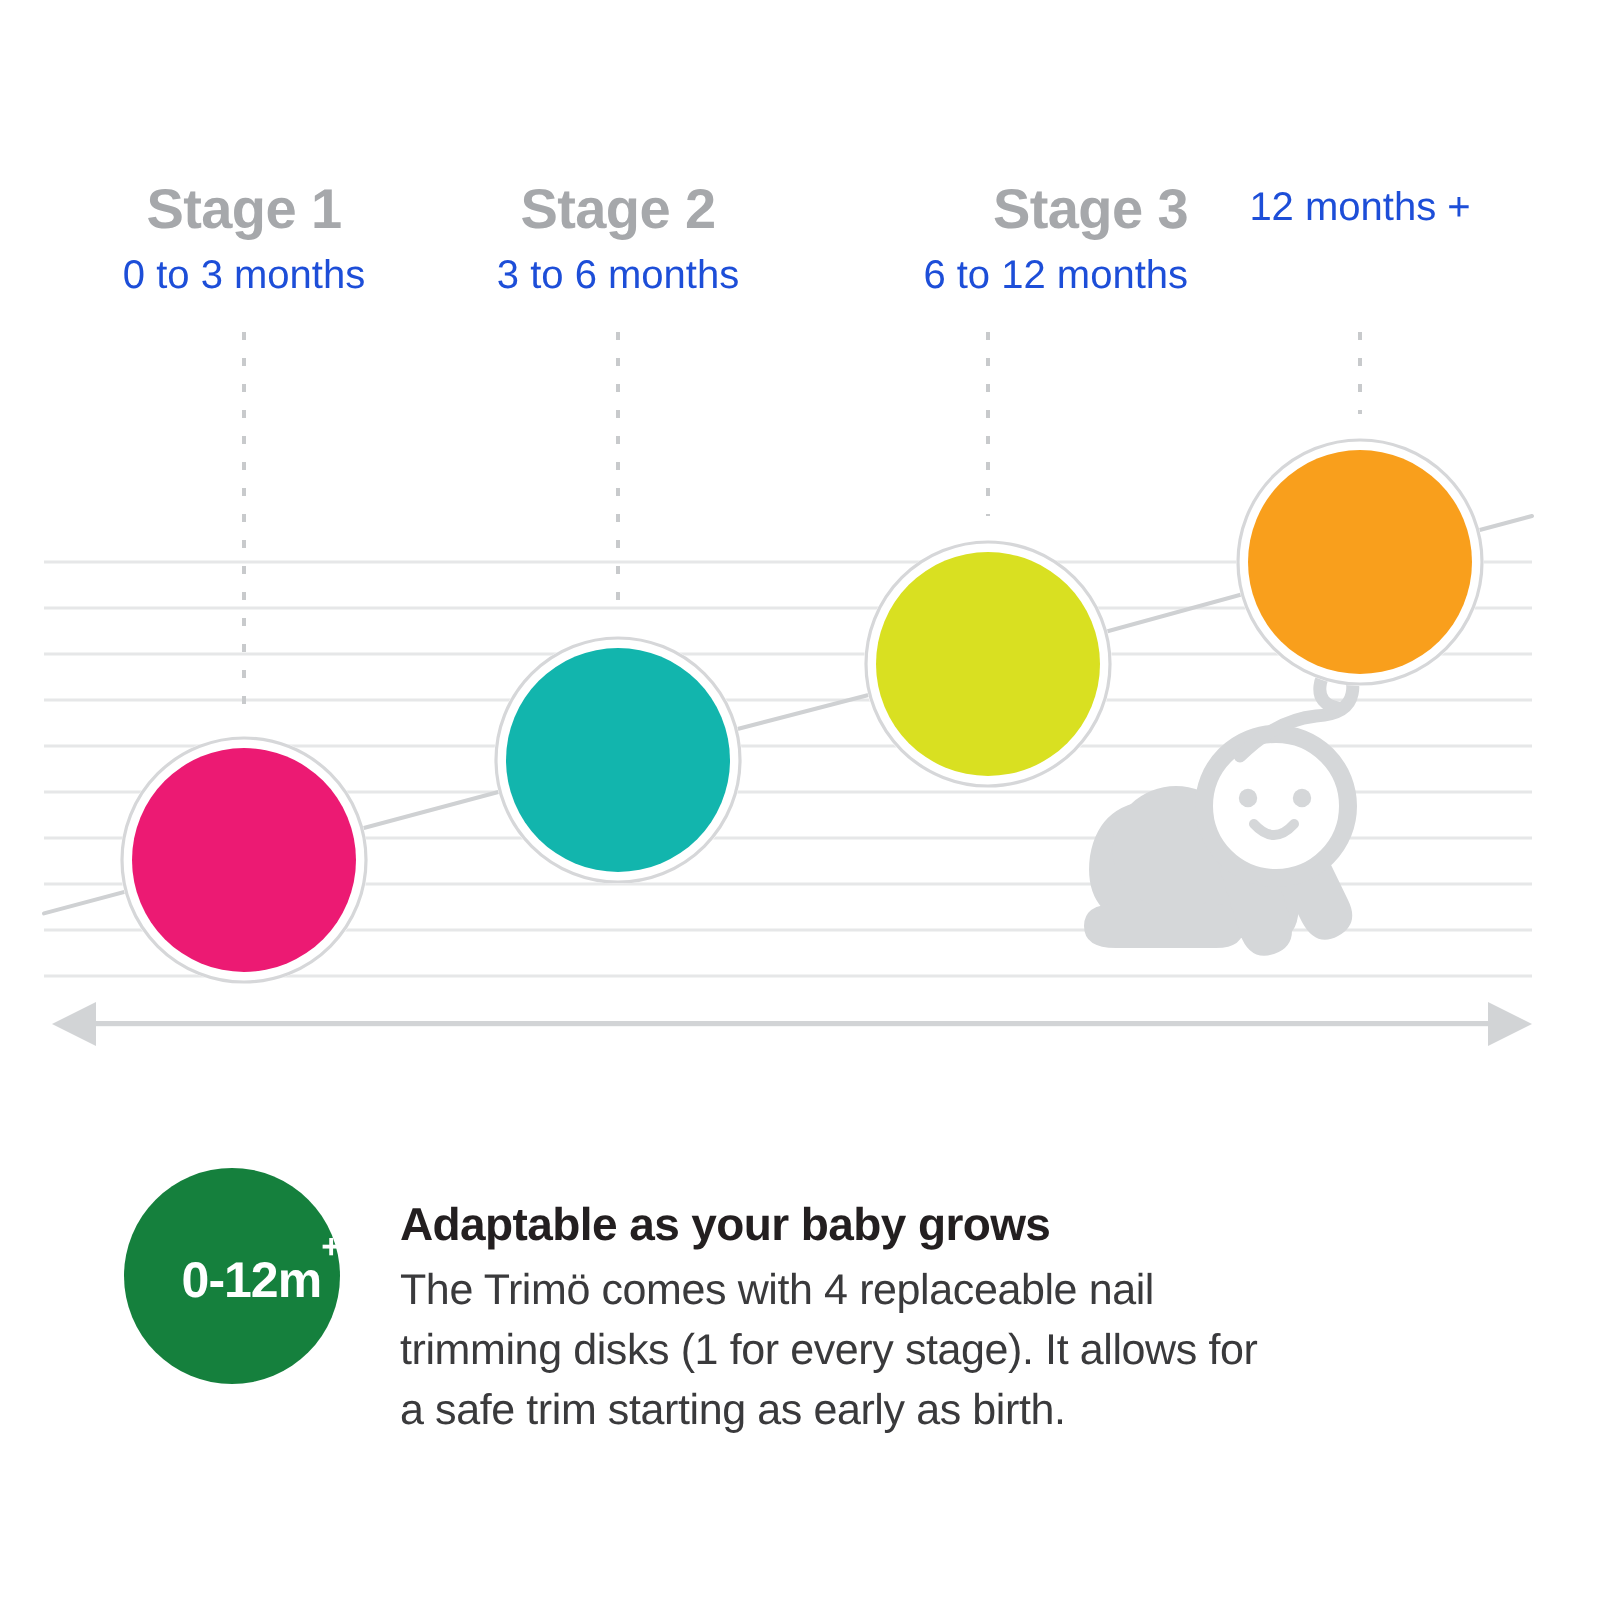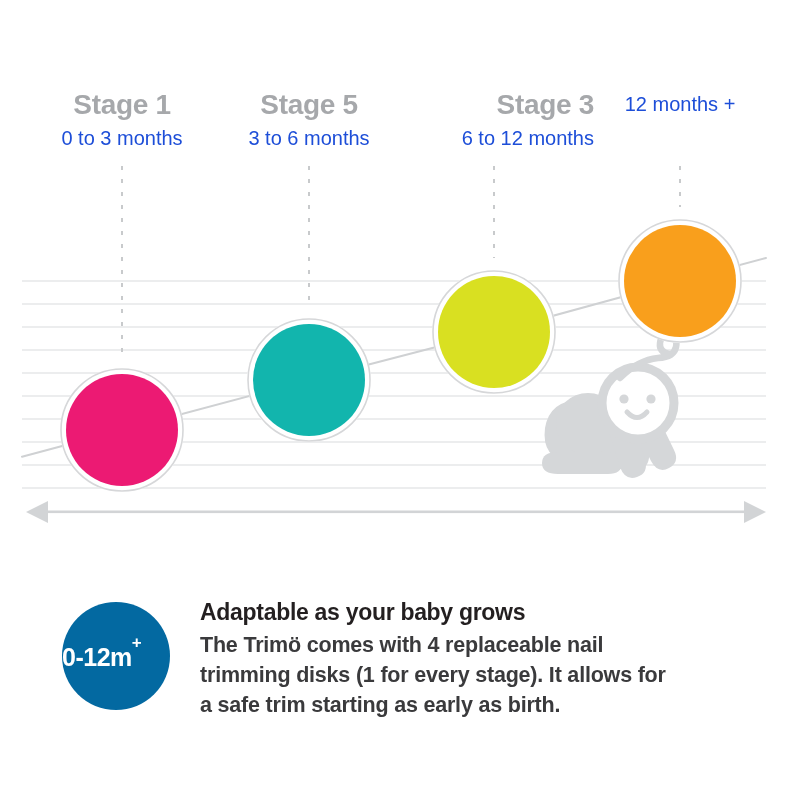--- a/index.html
+++ b/index.html
@@ -51,28 +51,28 @@
     position: absolute;
     top: 0;
     left: 0;
     width: 800px;
     height: 560px;
   }
   .chart svg { display: block; }
   .badge {
     position: absolute;
     left: 62px;
-    top: 602px;
+    top: 584px;
     width: 108px;
     height: 108px;
     border-radius: 50%;
-    background: #0369a1;
+    background: #15803d;
     display: flex;
     align-items: center;
-    justify-content: flex-start;
+    justify-content: flex-end;
   }
   .badge-text {
     color: #ffffff;
     font-size: 25px;
     font-weight: bold;
     letter-spacing: -0.5px;
     line-height: 1;
     position: relative;
     top: 1px;
   }
@@ -92,38 +92,38 @@
   .copy-heading {
     font-size: 23px;
     font-weight: bold;
     color: #231f20;
     letter-spacing: -0.3px;
     line-height: 30px;
     margin: 0 0 3px 0;
   }
   .copy-body {
     font-size: 21.5px;
-    font-weight: 700;
+    font-weight: 400;
     color: #3a3a3c;
     line-height: 30px;
     letter-spacing: -0.2px;
     margin: 0;
   }
   .copy-body span { display: block; white-space: nowrap; }
 </style>
 </head>
 <body>
 
 <div class="stage-labels">
   <div class="stage-label" style="left:22px; top:88px;">
     <div class="stage-title">Stage 1</div>
     <div class="stage-sub">0 to 3 months</div>
   </div>
   <div class="stage-label" style="left:209px; top:88px;">
-    <div class="stage-title">Stage 5</div>
+    <div class="stage-title">Stage 2</div>
     <div class="stage-sub">3 to 6 months</div>
   </div>
   <div class="stage-label" style="left:394px; top:88px;text-align:right;">
     <div class="stage-title">Stage 3</div>
     <div class="stage-sub">6 to 12 months</div>
   </div>
   <div class="stage-label" style="left:580px; top:88px;">
     <div class="stage-sub">12 months +</div>
   </div>
 </div>

